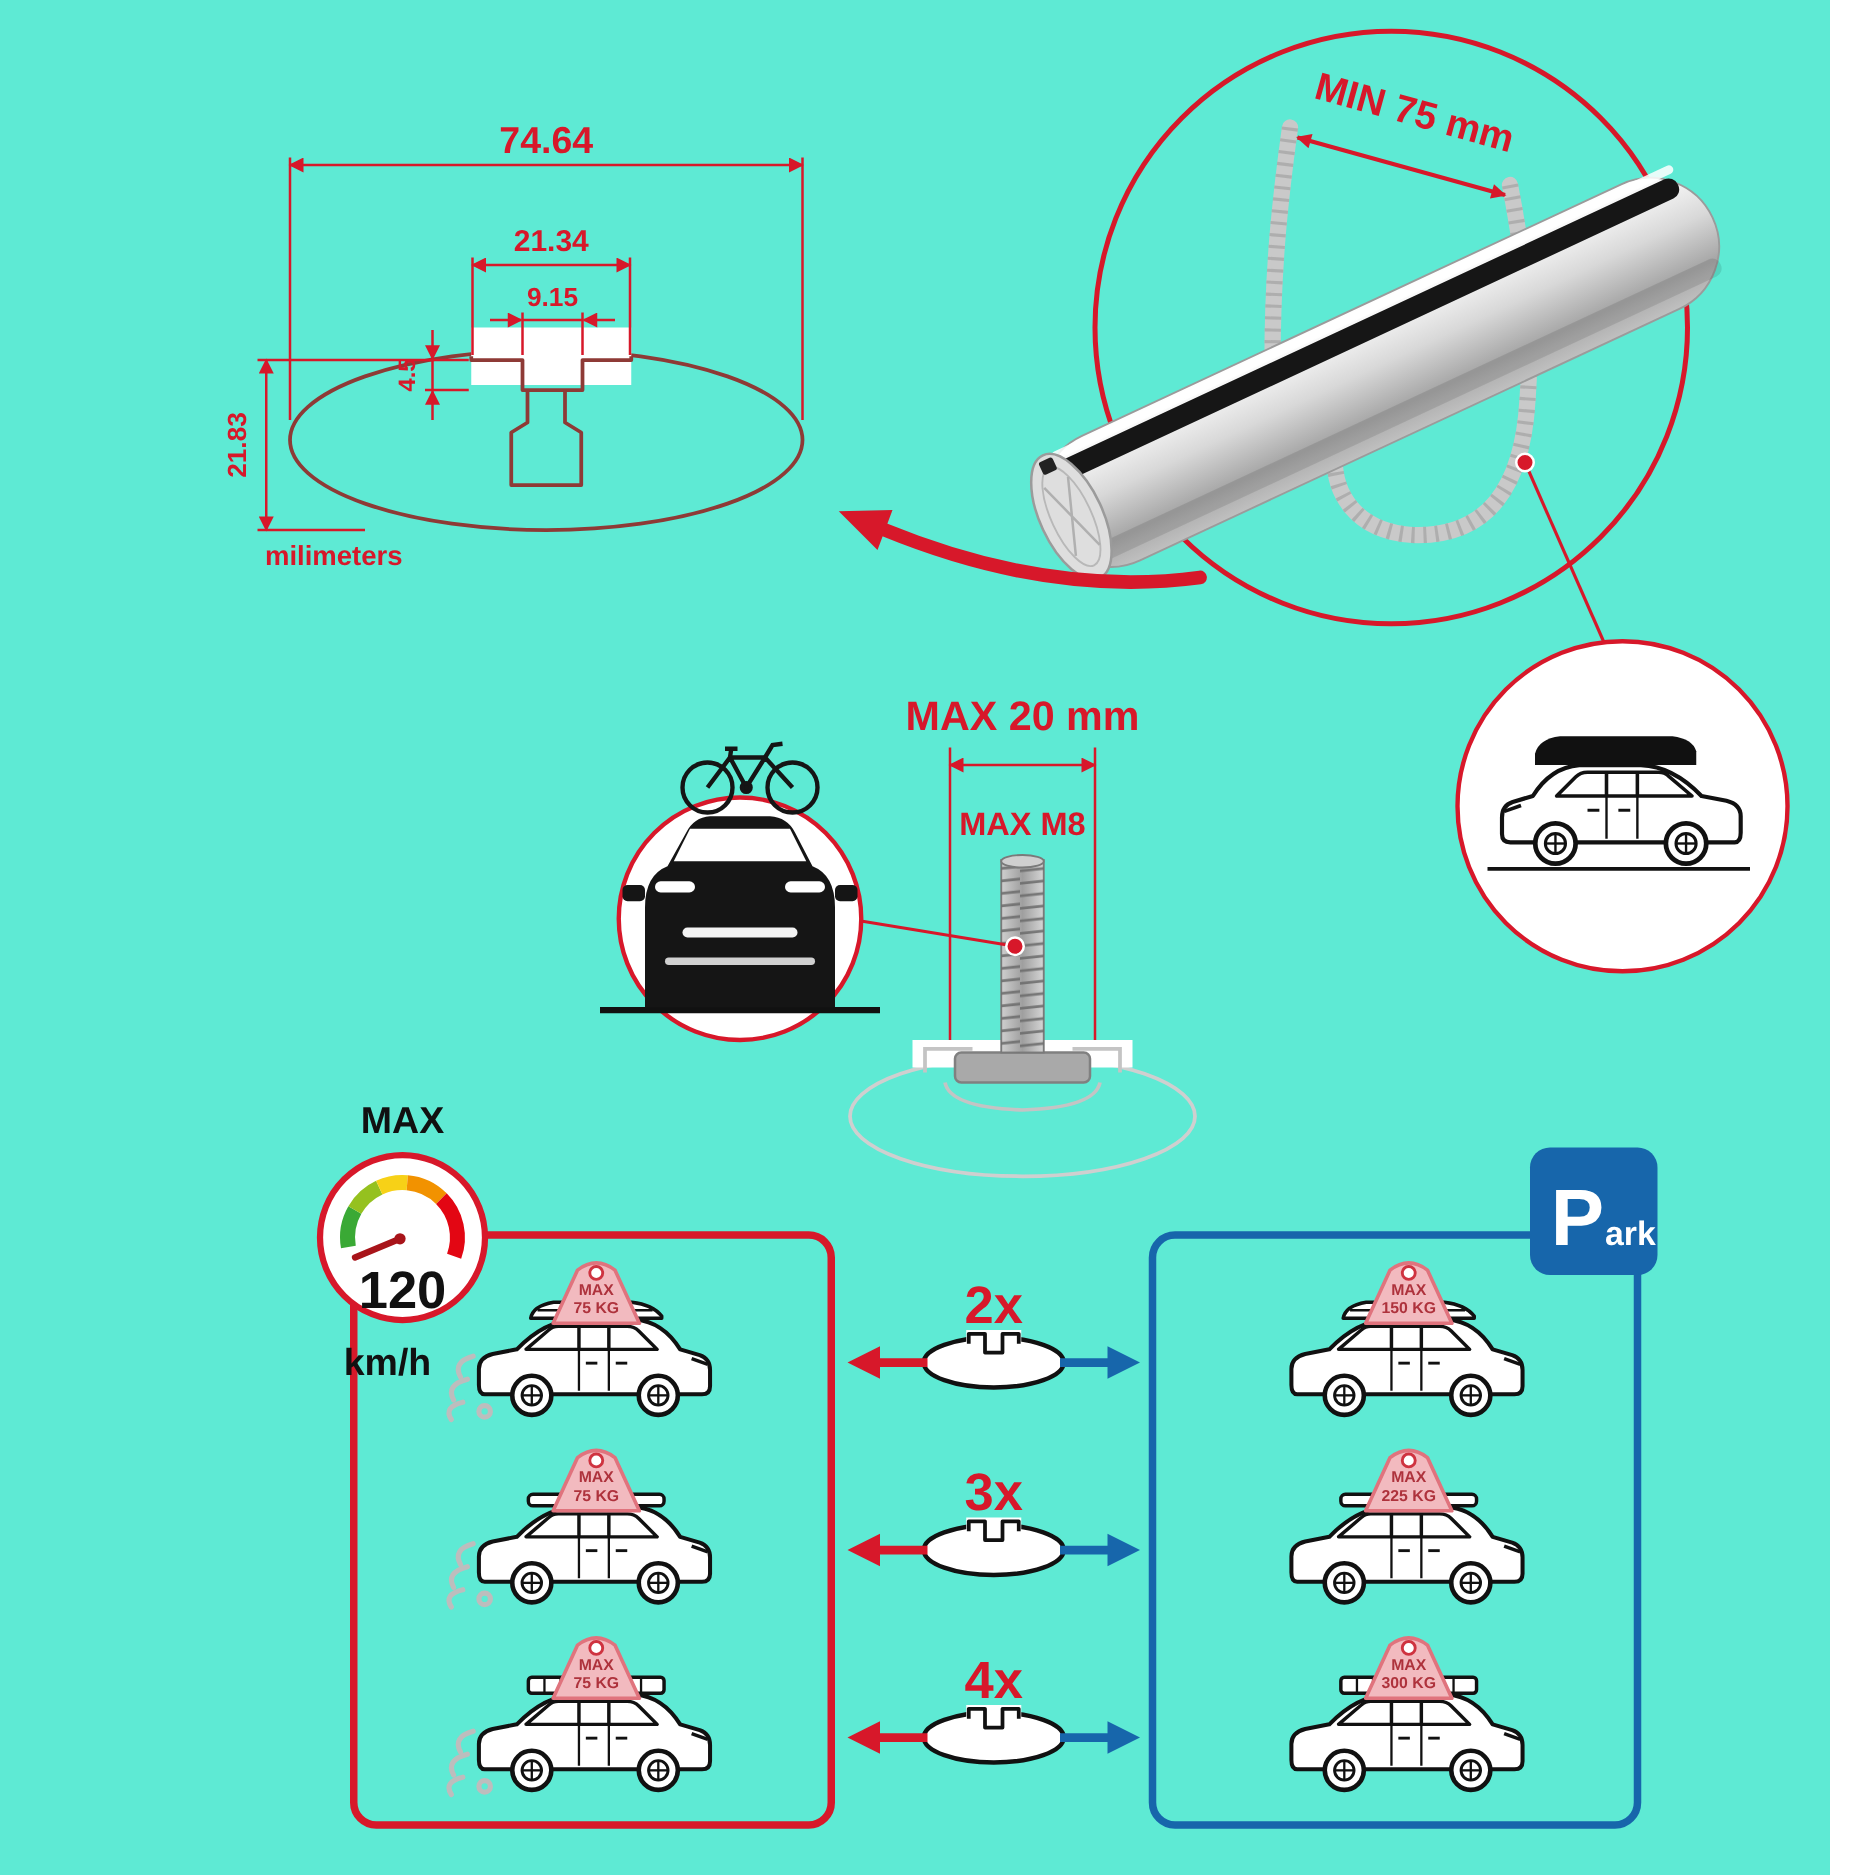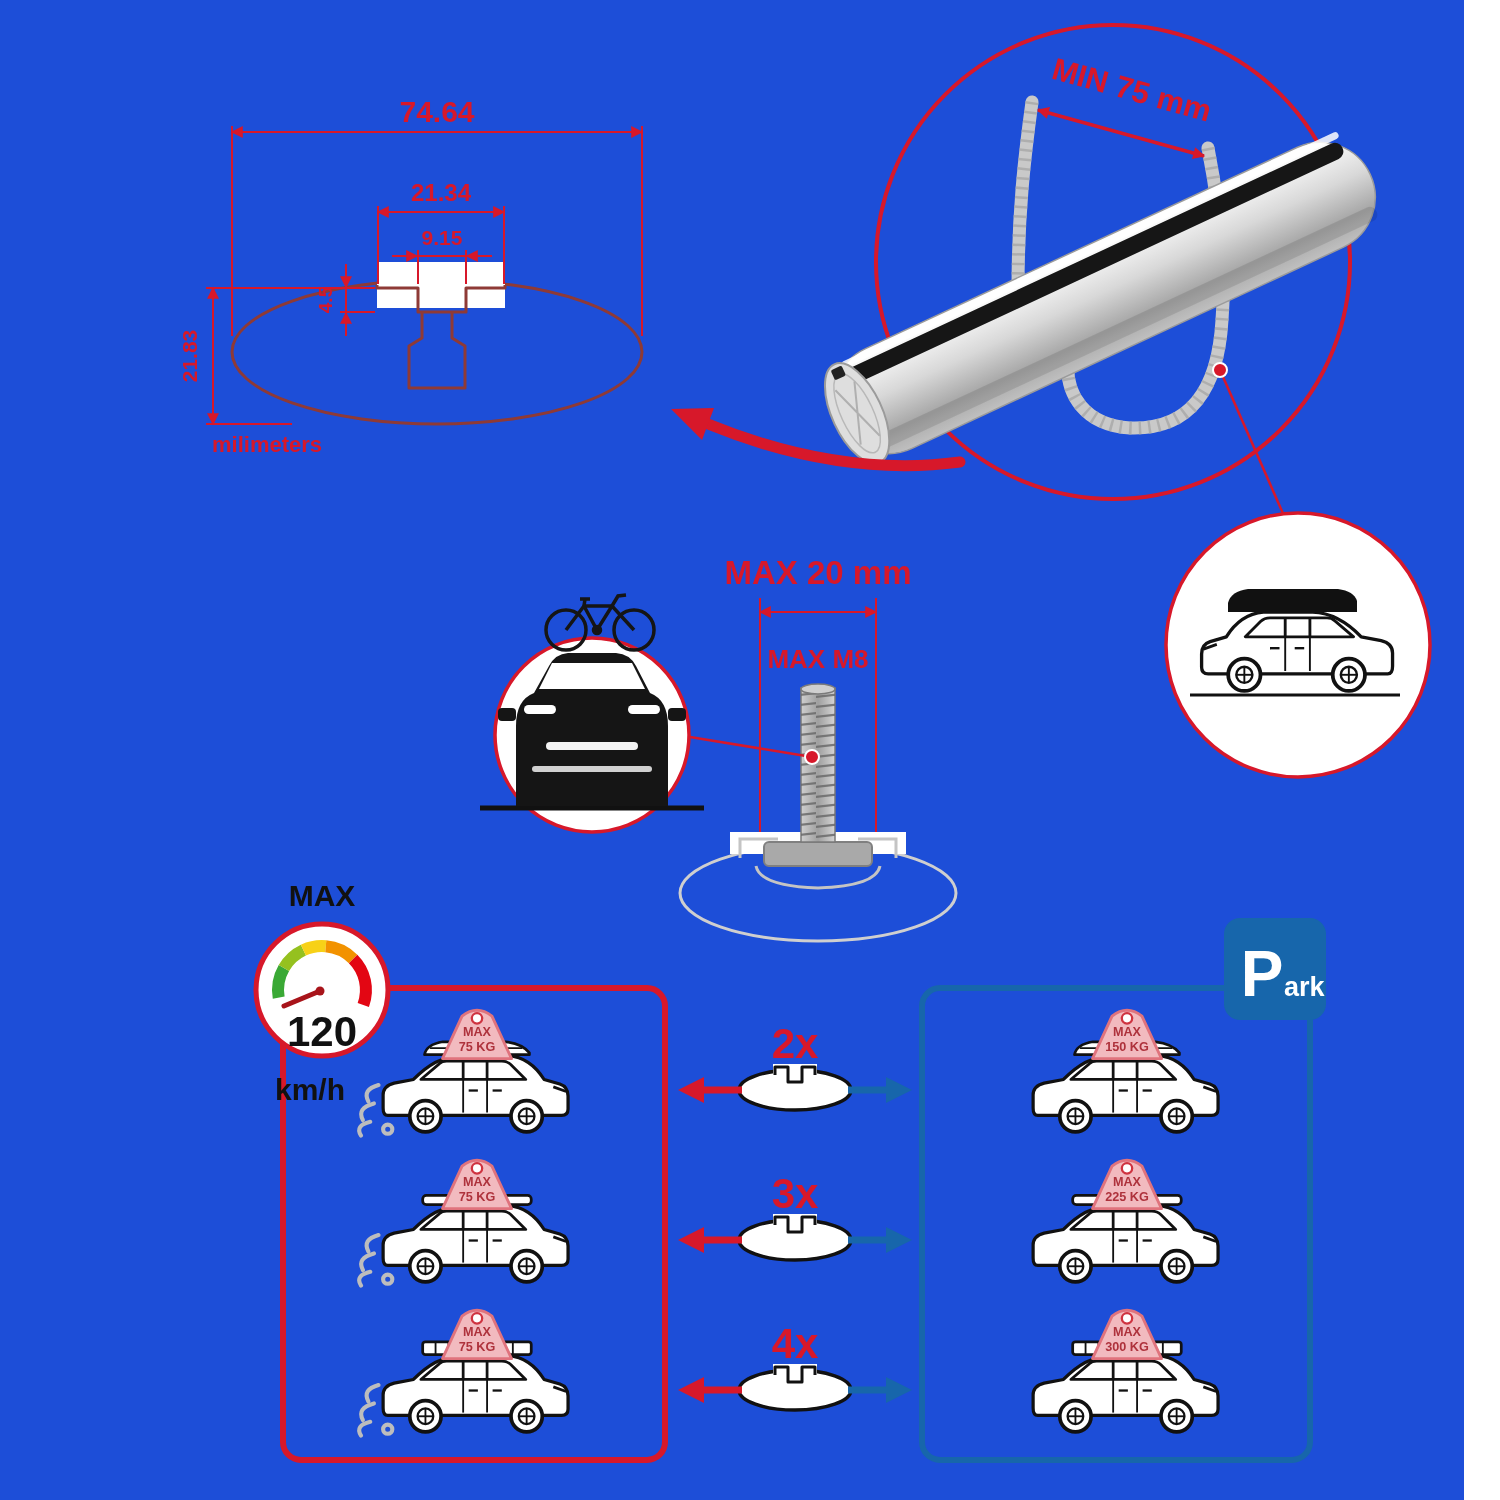--- a/index.html
+++ b/index.html
@@ -1,16 +1,16 @@
 <!DOCTYPE html>
 <html><head>
 <meta charset="utf-8">
 <style>
   html,body { margin:0; padding:0; background:#ffffff; }
-  .canvas { position:relative; width:1464px; height:1500px; background:#1d4ed8; overflow:hidden; }
+  .canvas { position:relative; width:1464px; height:1500px; background:#5eead4; overflow:hidden; }
   svg { display:block; }
   text { font-family:"Liberation Sans","DejaVu Sans",sans-serif; }
   .red-dim   { fill:#d7182a; font-weight:700; }
   .maroon-line { fill:none; stroke:#8e3a36; stroke-width:3; stroke-linejoin:round; }
   .dim-line  { stroke:#d7182a; stroke-width:2; fill:none; }
   .rod       { stroke:#c9c9c9; stroke-width:13; fill:none; stroke-linecap:round; }
   .rod-dash  { stroke:#a7a7a7; stroke-width:13; fill:none; stroke-linecap:butt; stroke-dasharray:2.5 7; opacity:.8; }
   .mult      { fill:#d7182a; font-weight:700; font-size:42px; text-anchor:middle; }
   .tag-t     { fill:#ae323c; font-weight:700; font-size:11px; text-anchor:middle; }
   .blk       { fill:#111111; font-weight:700; text-anchor:middle; }

